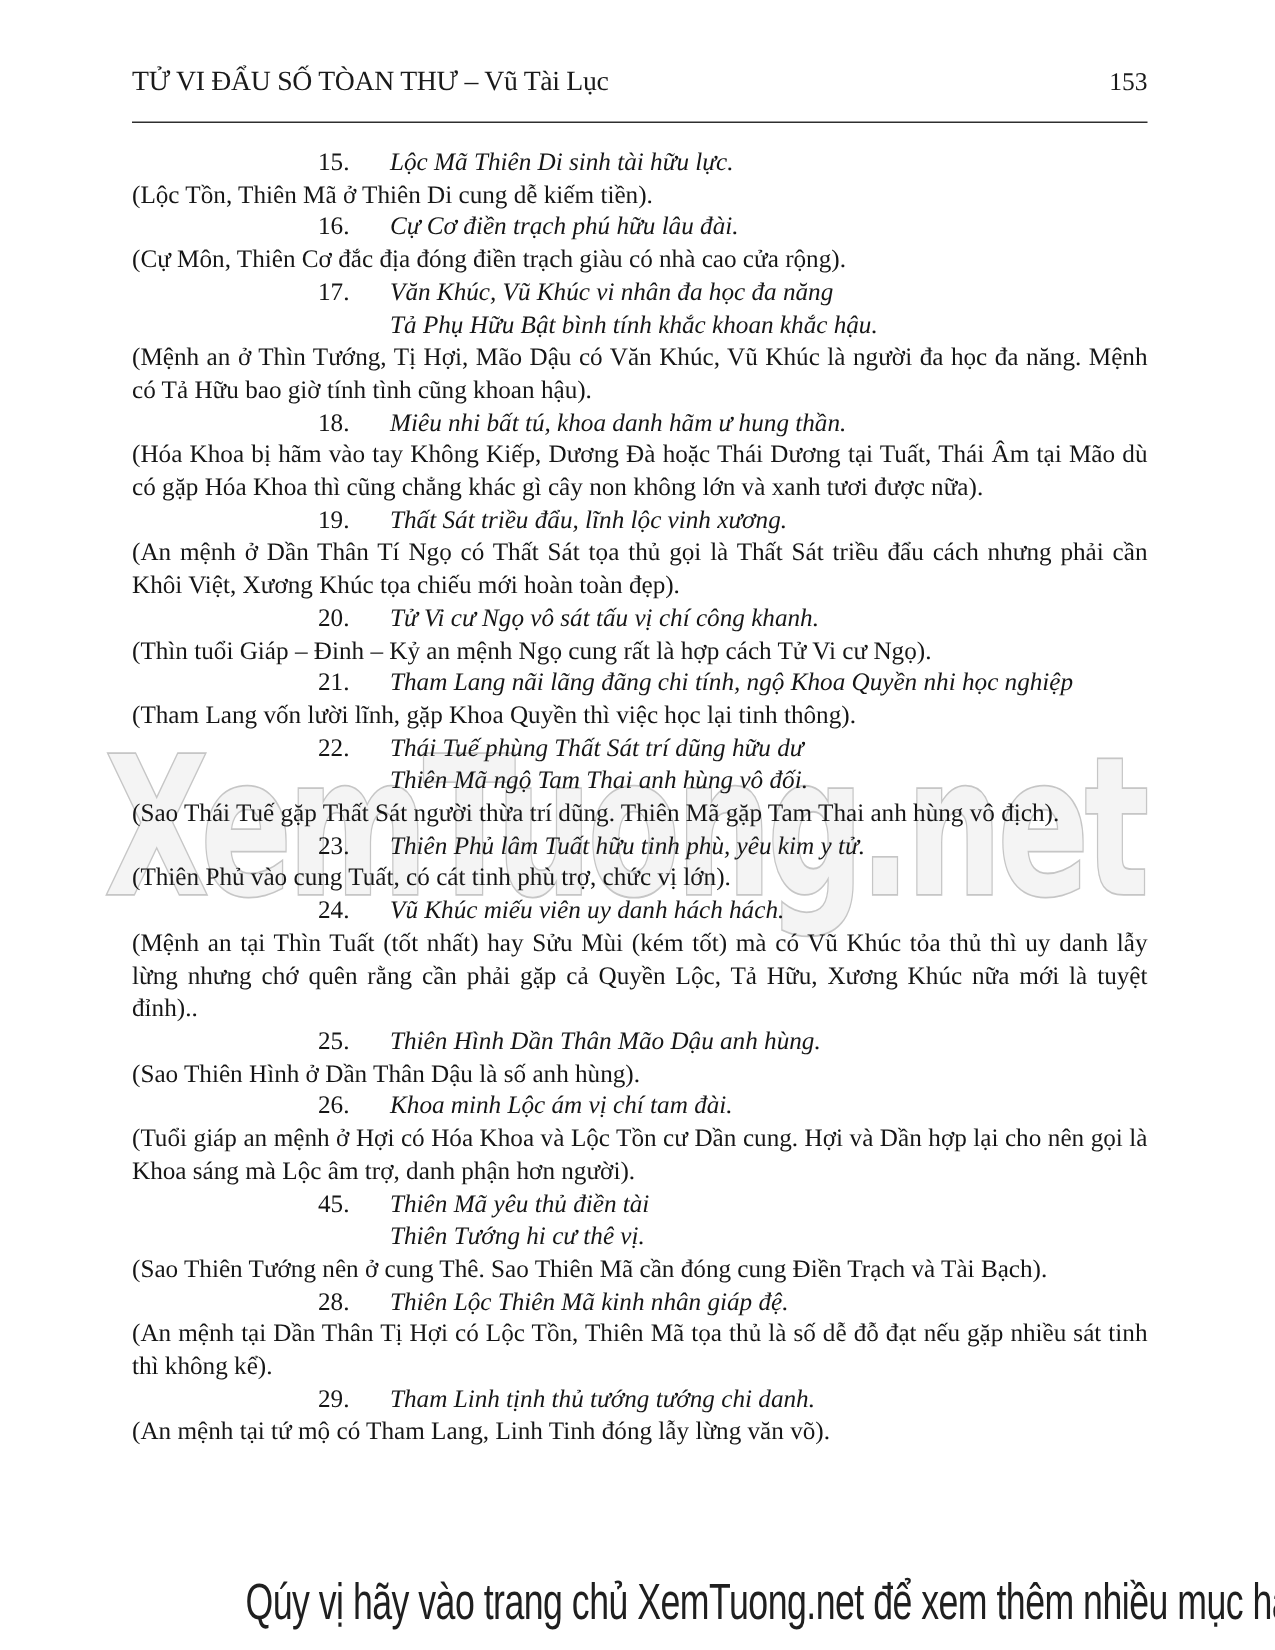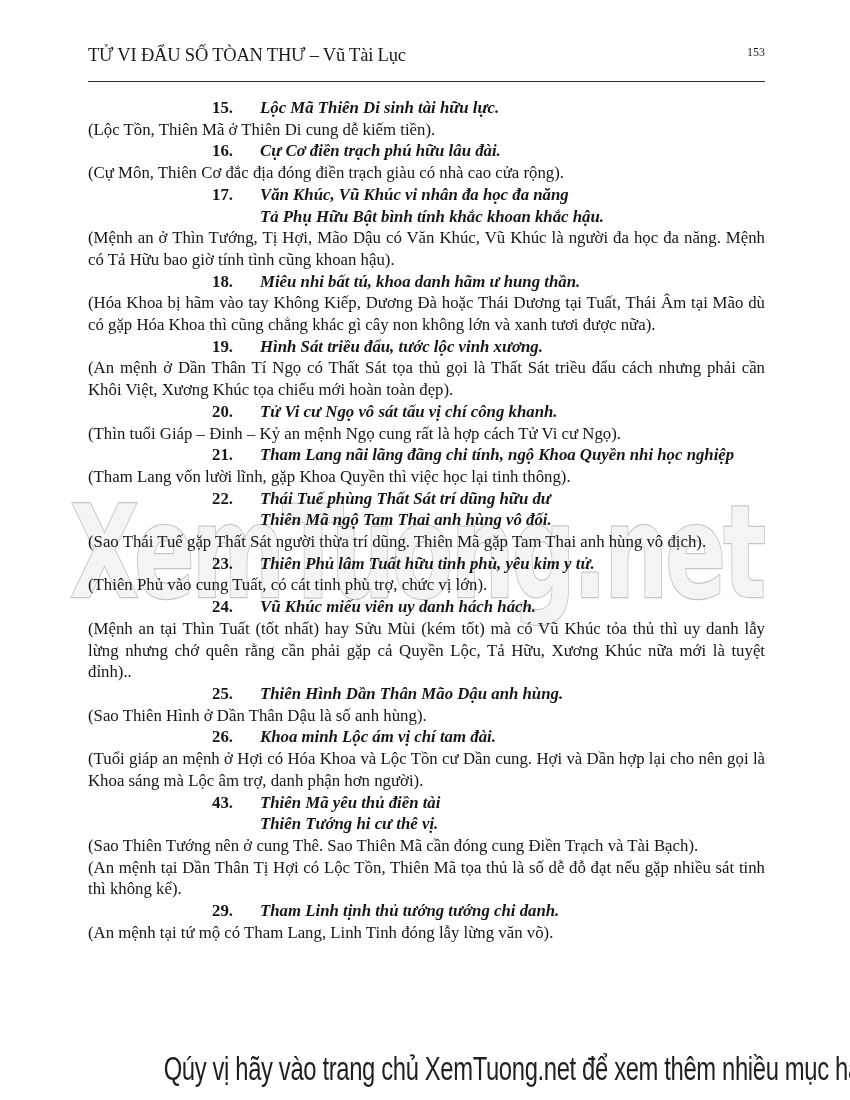--- a/index.html
+++ b/index.html
@@ -39,37 +39,37 @@
   .header {
     display: flex;
     justify-content: space-between;
     align-items: flex-start;
     padding-top: 45px;
     font-size: 18.5px;
     color: #1a1a1a;
     white-space: nowrap;
   }
   .header .title { letter-spacing: -0.2px; }
-  .header .pagenum { font-size: 12px; }
+  .header .pagenum { font-size: 17px; }
 
   .rule {
     border: none;
     border-top: 1.7px solid #2e2e2e;
     margin: 15px 0 0 0;
   }
 
   .content {
     margin-top: 15px;
     font-size: 16.8px;
     line-height: 21.7px;
   }
 
   .item { margin: 0; }
 
-  .verse-line { font-style: italic; font-weight: bold; }
+  .verse-line { font-style: italic; }
   .verse-line.pos-first { padding-left: 124px; font-style: normal; }
   .verse-line.pos-cont  { padding-left: 172px; }
   .verse-line.pos-left  { padding-left: 0; }
 
   .num {
     display: inline-block;
     width: 48px;
     font-style: normal;
   }
   .verse-text { font-style: italic; }
@@ -124,21 +124,21 @@
       <div class="item">
         <div class="verse-line pos-first"><span class="num">17.</span><span class="verse-text">Văn Khúc, Vũ Khúc vi nhân đa học đa năng</span></div>
         <div class="verse-line pos-cont"><span class="verse-text">Tả Phụ Hữu Bật bình tính khắc khoan khắc hậu.</span></div>
         <div class="comment">(Mệnh an ở Thìn Tướng, Tị Hợi, Mão Dậu có Văn Khúc, Vũ Khúc là người đa học đa năng. Mệnh có Tả Hữu bao giờ tính tình cũng khoan hậu).</div>
       </div>
       <div class="item">
         <div class="verse-line pos-first"><span class="num">18.</span><span class="verse-text">Miêu nhi bất tú, khoa danh hãm ư hung thần.</span></div>
         <div class="comment">(Hóa Khoa bị hãm vào tay Không Kiếp, Dương Đà hoặc Thái Dương tại Tuất, Thái Âm tại Mão dù có gặp Hóa Khoa thì cũng chẳng khác gì cây non không lớn và xanh tươi được nữa).</div>
       </div>
       <div class="item">
-        <div class="verse-line pos-first"><span class="num">19.</span><span class="verse-text">Hình Sát triều đẩu, tước lộc vinh xương.</span></div>
+        <div class="verse-line pos-first"><span class="num">19.</span><span class="verse-text">Thất Sát triều đẩu, lĩnh lộc vinh xương.</span></div>
         <div class="comment">(An mệnh ở Dần Thân Tí Ngọ có Thất Sát tọa thủ gọi là Thất Sát triều đẩu cách nhưng phải cần Khôi Việt, Xương Khúc tọa chiếu mới hoàn toàn đẹp).</div>
       </div>
       <div class="item">
         <div class="verse-line pos-first"><span class="num">20.</span><span class="verse-text">Tử Vi cư Ngọ vô sát tấu vị chí công khanh.</span></div>
         <div class="comment">(Thìn tuổi Giáp – Đinh – Kỷ an mệnh Ngọ cung rất là hợp cách Tử Vi cư Ngọ).</div>
       </div>
       <div class="item">
         <div class="verse-line pos-first"><span class="num">21.</span><span class="verse-text">Tham Lang nãi lãng đãng chi tính, ngộ Khoa Quyền nhi học nghiệp</span></div>
         <div class="comment">(Tham Lang vốn lười lĩnh, gặp Khoa Quyền thì việc học lại tinh thông).</div>
       </div>
@@ -157,25 +157,26 @@
       </div>
       <div class="item">
         <div class="verse-line pos-first"><span class="num">25.</span><span class="verse-text">Thiên Hình Dần Thân Mão Dậu anh hùng.</span></div>
         <div class="comment">(Sao Thiên Hình ở Dần Thân Dậu là số anh hùng).</div>
       </div>
       <div class="item">
         <div class="verse-line pos-first"><span class="num">26.</span><span class="verse-text">Khoa minh Lộc ám vị chí tam đài.</span></div>
         <div class="comment">(Tuổi giáp an mệnh ở Hợi có Hóa Khoa và Lộc Tồn cư Dần cung. Hợi và Dần hợp lại cho nên gọi là Khoa sáng mà Lộc âm trợ, danh phận hơn người).</div>
       </div>
       <div class="item">
-        <div class="verse-line pos-first"><span class="num">43.</span><span class="verse-text">Thiên Mã yêu thủ điền tài</span></div>
+        <div class="verse-line pos-first"><span class="num">45.</span><span class="verse-text">Thiên Mã yêu thủ điền tài</span></div>
         <div class="verse-line pos-cont"><span class="verse-text">Thiên Tướng hi cư thê vị.</span></div>
         <div class="comment">(Sao Thiên Tướng nên ở cung Thê. Sao Thiên Mã cần đóng cung Điền Trạch và Tài Bạch).</div>
       </div>
       <div class="item">
+        <div class="verse-line pos-first"><span class="num">28.</span><span class="verse-text">Thiên Lộc Thiên Mã kinh nhân giáp đệ.</span></div>
         <div class="comment">(An mệnh tại Dần Thân Tị Hợi có Lộc Tồn, Thiên Mã tọa thủ là số dễ đỗ đạt nếu gặp nhiều sát tinh thì không kể).</div>
       </div>
       <div class="item">
         <div class="verse-line pos-first"><span class="num">29.</span><span class="verse-text">Tham Linh tịnh thủ tướng tướng chi danh.</span></div>
         <div class="comment">(An mệnh tại tứ mộ có Tham Lang, Linh Tinh đóng lẫy lừng văn võ).</div>
       </div>
     </div>
 
 </div>
 

